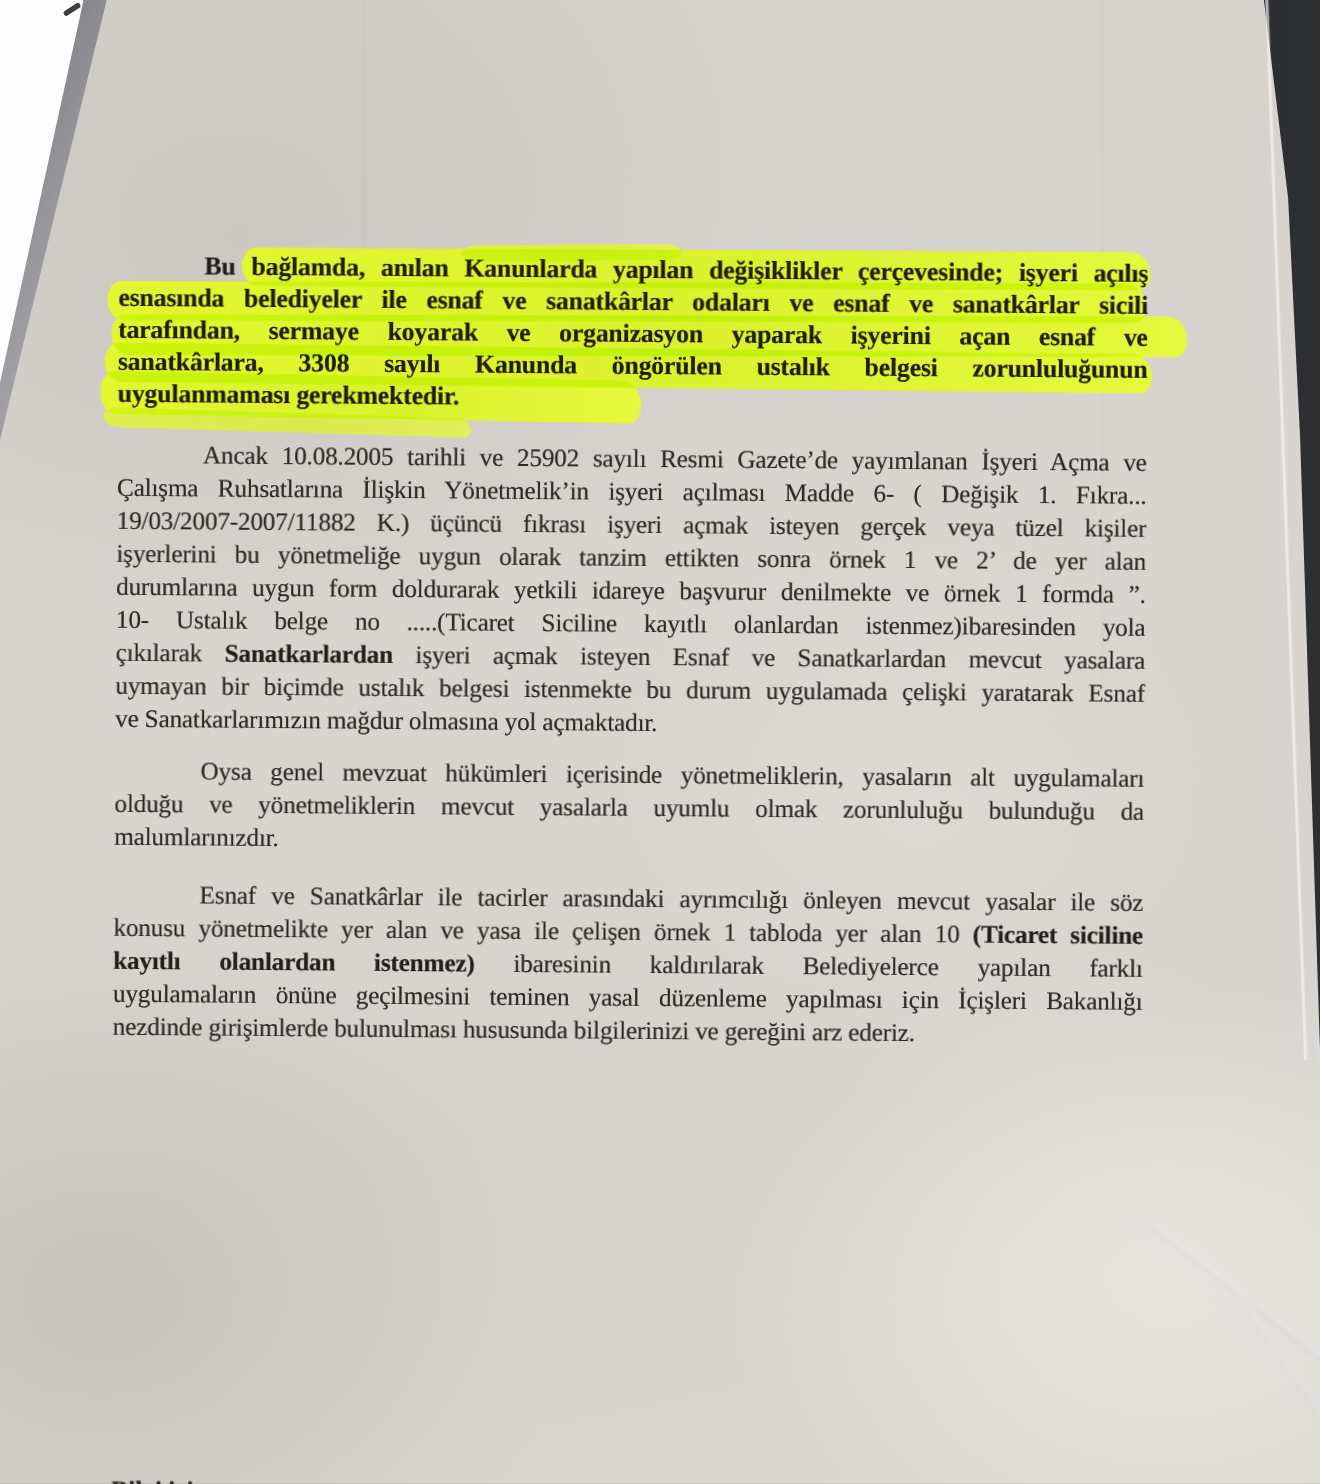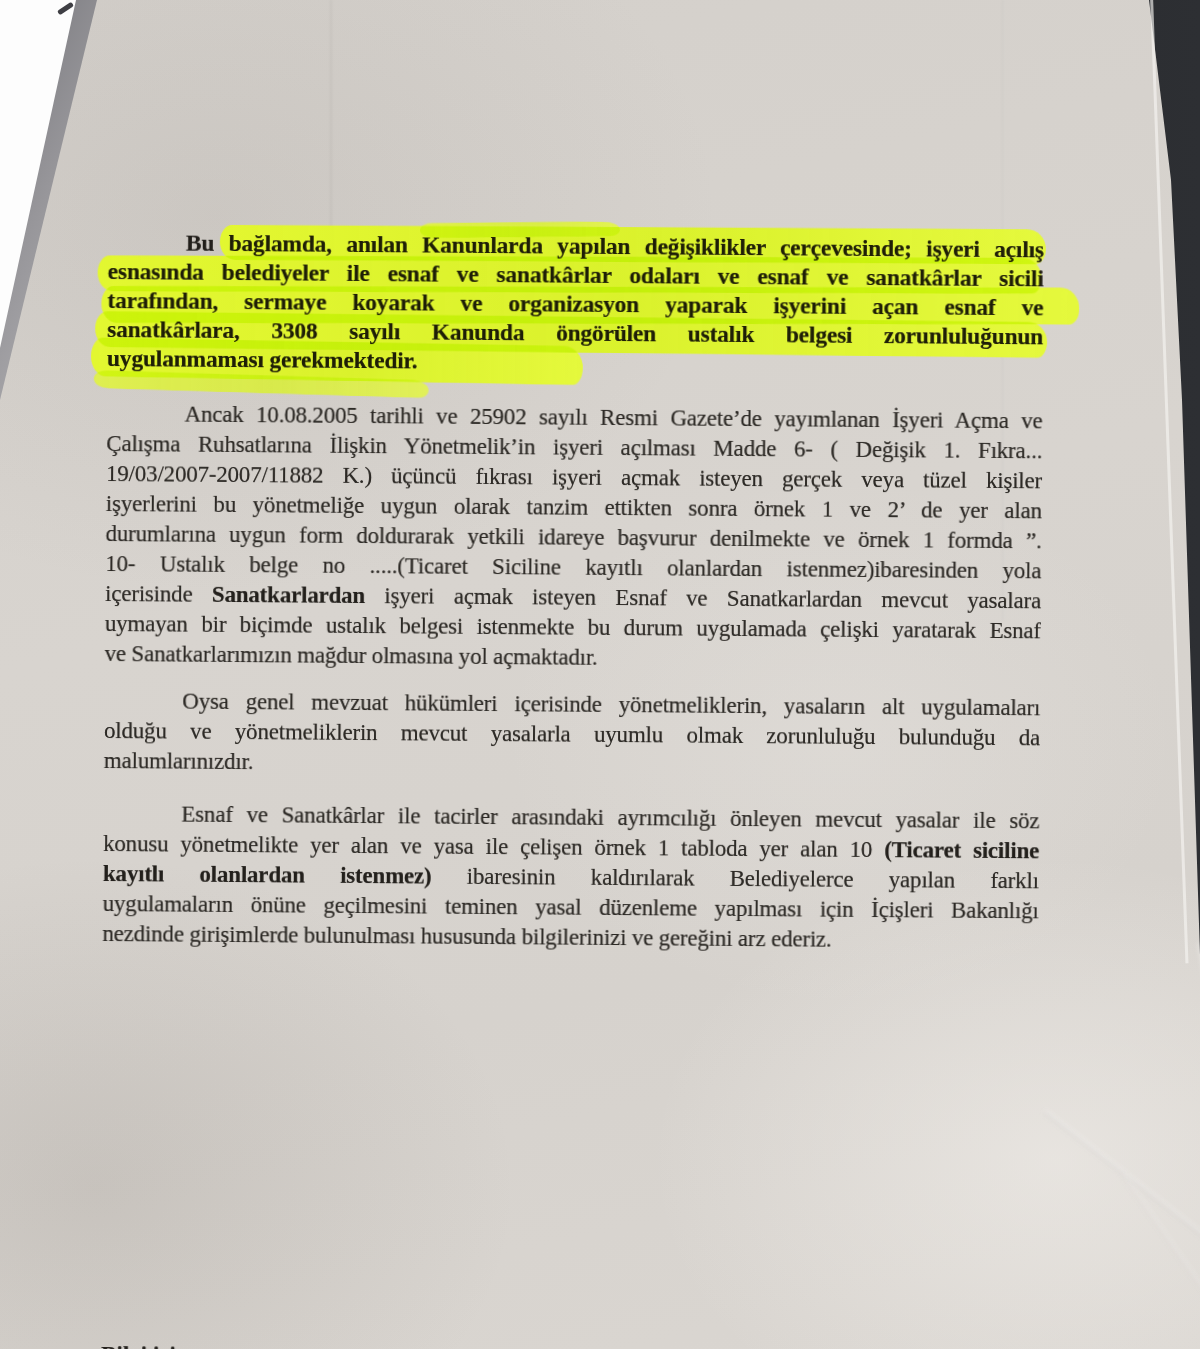--- a/index.html
+++ b/index.html
@@ -130,21 +130,21 @@
       <div class="line endline">uygulanmaması gerekmektedir.</div>
     </div>
 
     <div class="para p2">
       <div class="line indent">Ancak 10.08.2005 tarihli ve 25902 sayılı Resmi Gazete’de yayımlanan İşyeri Açma ve</div>
       <div class="line">Çalışma Ruhsatlarına İlişkin Yönetmelik’in işyeri açılması Madde 6- ( Değişik 1. Fıkra...</div>
       <div class="line">19/03/2007-2007/11882 K.) üçüncü fıkrası işyeri açmak isteyen gerçek veya tüzel kişiler</div>
       <div class="line">işyerlerini bu yönetmeliğe uygun olarak tanzim ettikten sonra örnek 1 ve 2’ de yer alan</div>
       <div class="line">durumlarına uygun form doldurarak yetkili idareye başvurur denilmekte ve örnek 1 formda ”.</div>
       <div class="line">10- Ustalık belge no .....(Ticaret Siciline kayıtlı olanlardan istenmez)ibaresinden yola</div>
-      <div class="line"><span>içerisinde </span><span class="b">Sanatkarlardan</span><span> işyeri açmak isteyen Esnaf ve Sanatkarlardan mevcut yasalara</span></div>
+      <div class="line"><span>çıkılarak </span><span class="b">Sanatkarlardan</span><span> işyeri açmak isteyen Esnaf ve Sanatkarlardan mevcut yasalara</span></div>
       <div class="line">uymayan bir biçimde ustalık belgesi istenmekte bu durum uygulamada çelişki yaratarak Esnaf</div>
       <div class="line endline">ve Sanatkarlarımızın  mağdur olmasına yol açmaktadır.</div>
     </div>
 
     <div class="para p3">
       <div class="line indent">Oysa genel mevzuat hükümleri içerisinde yönetmeliklerin, yasaların alt uygulamaları</div>
       <div class="line">olduğu ve yönetmeliklerin mevcut yasalarla uyumlu olmak zorunluluğu bulunduğu da</div>
       <div class="line endline">malumlarınızdır.</div>
     </div>
 

